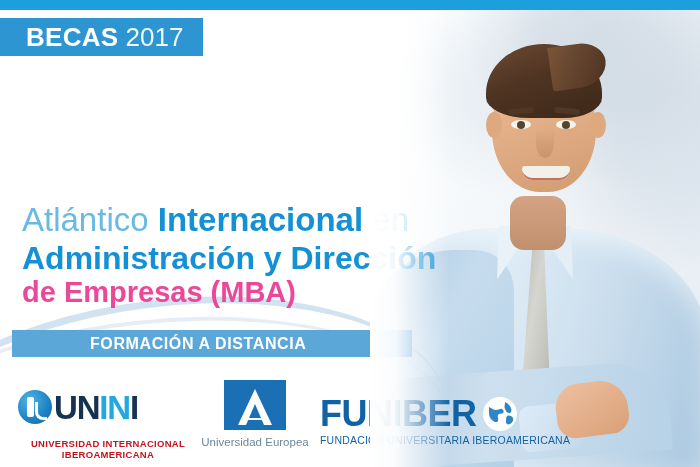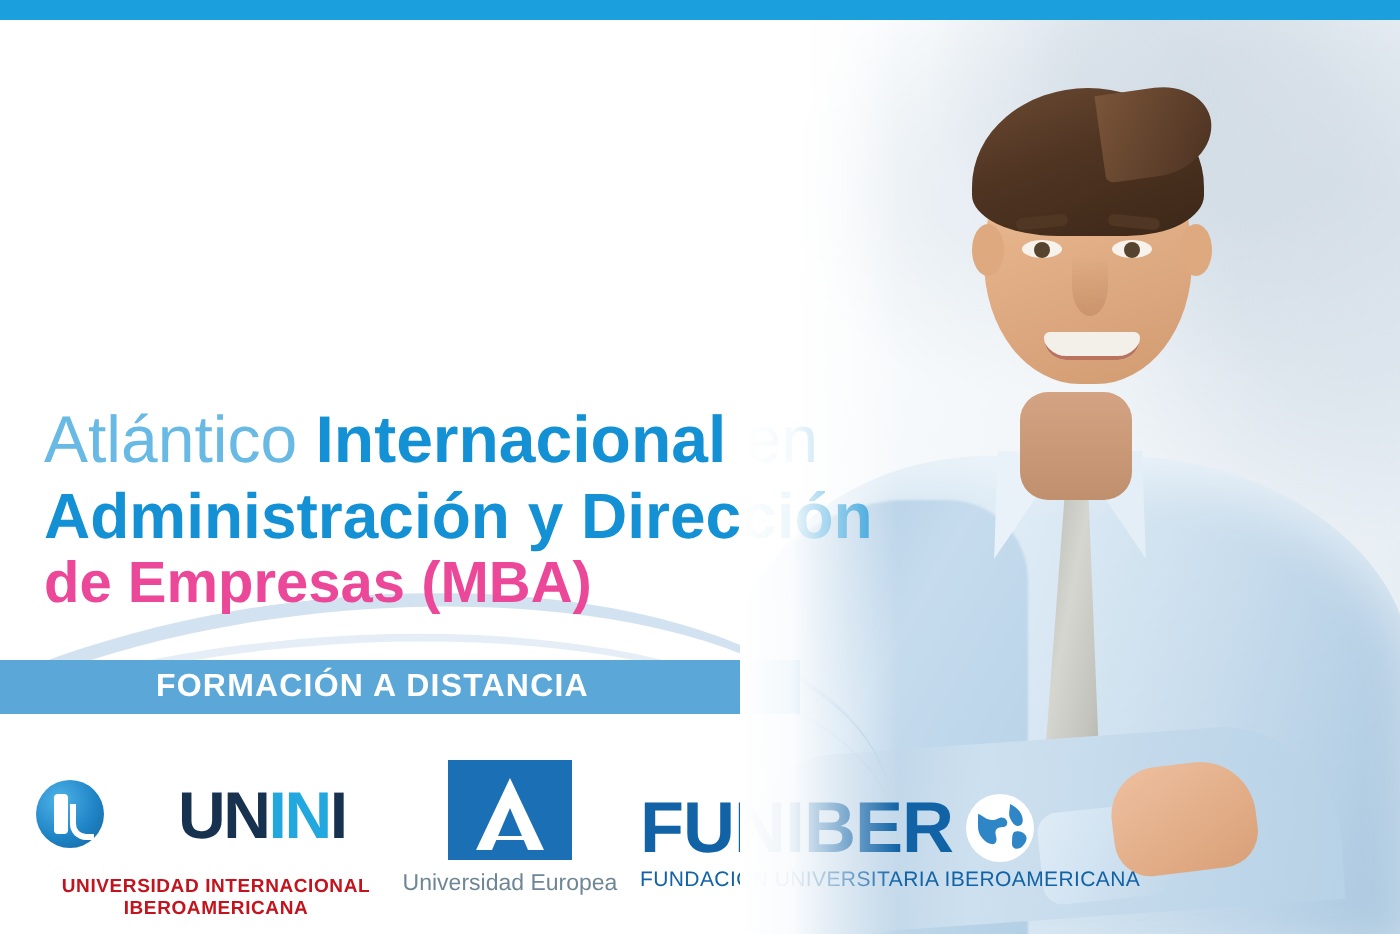--- a/index.html
+++ b/index.html
@@ -298,21 +298,21 @@
   }
   .hl1 { font-size: 33px; margin-bottom: 6px; }
   .hl2 { font-size: 32px; font-weight: bold; color: #1391d4; margin-bottom: 4px; }
   .hl3 { font-size: 29px; font-weight: bold; color: #ec4899; }
   .hl-light { color: #68b9e4; font-weight: normal; }
   .hl-bold  { color: #1391d4; font-weight: bold; text-align: right; }
 
   
   .formacion-bar {
     position: absolute;
-    left: 0;
+    left: 12px;
     top: 330px;
     width: 400px;
     height: 27px;
     background: #5aa7d8;
     z-index: 30;
     display: flex;
     align-items: center;
   }
   .formacion-text {
     color: #ffffff;
@@ -320,21 +320,21 @@
     font-weight: bold;
     letter-spacing: .6px;
     margin-left: 78px;
   }
 
   
   .logos { position: absolute; left: 0; top: 380px; width: 700px; height: 87px; z-index: 30; }
 
   
   .unini { position: absolute; left: 18px; top: 10px; width: 180px; }
-  .unini-row { display: flex; align-items: flex-end; gap: 35px; }
+  .unini-row { display: flex; align-items: flex-end; }
   .unini-mark {
     width: 34px; height: 34px;
     border-radius: 50%;
     background: radial-gradient(circle at 34% 30%, #4fb3e8 0%, #1f85c6 55%, #14639c 100%);
     position: relative;
     flex: 0 0 auto;
   }
   .unini-mark::before {
     content:"";
     position:absolute; left: 9px; top: 7px;
@@ -469,20 +469,24 @@
     <div class="cuff"></div>
     <div class="hand"></div>
     <div class="photo-fade"></div>
   </div>
 
   <div class="swoosh"></div>
   <div class="swoosh2"></div>
 
   <div class="topbar"></div>
 
+  <div class="becas-badge">
+    <span class="becas-strong">BECAS</span>
+    <span class="becas-year">2017</span>
+  </div>
 
   <div class="headline">
     <div class="hl-line hl1">
       <span class="hl-light">Atlántico</span>
       <span class="hl-bold">Internacional</span>
       <span class="hl-light">en</span>
     </div>
     <div class="hl-line hl2">Administración y Dirección</div>
     <div class="hl-line hl3">de Empresas (MBA)</div>
   </div>

